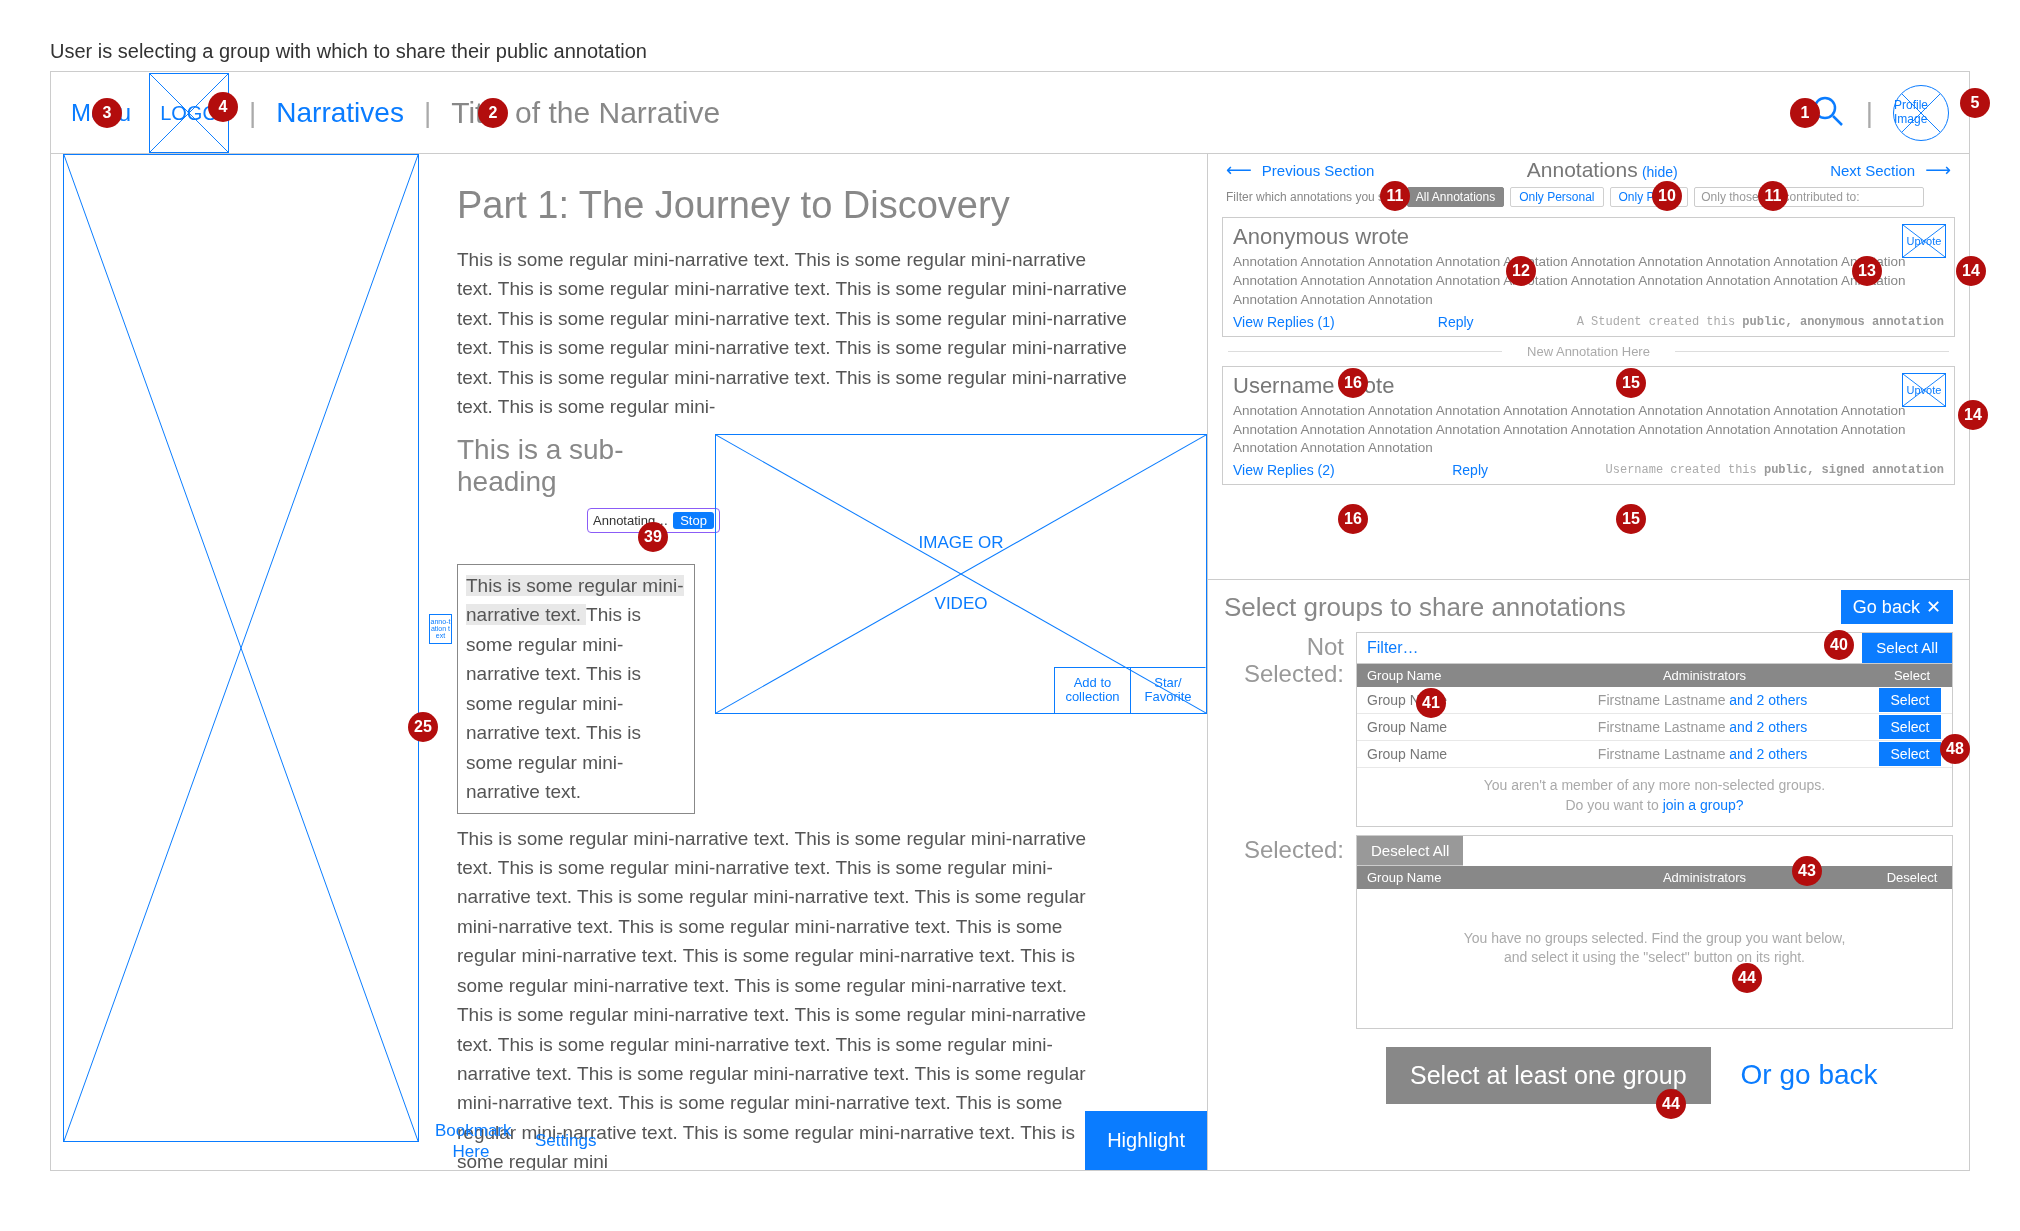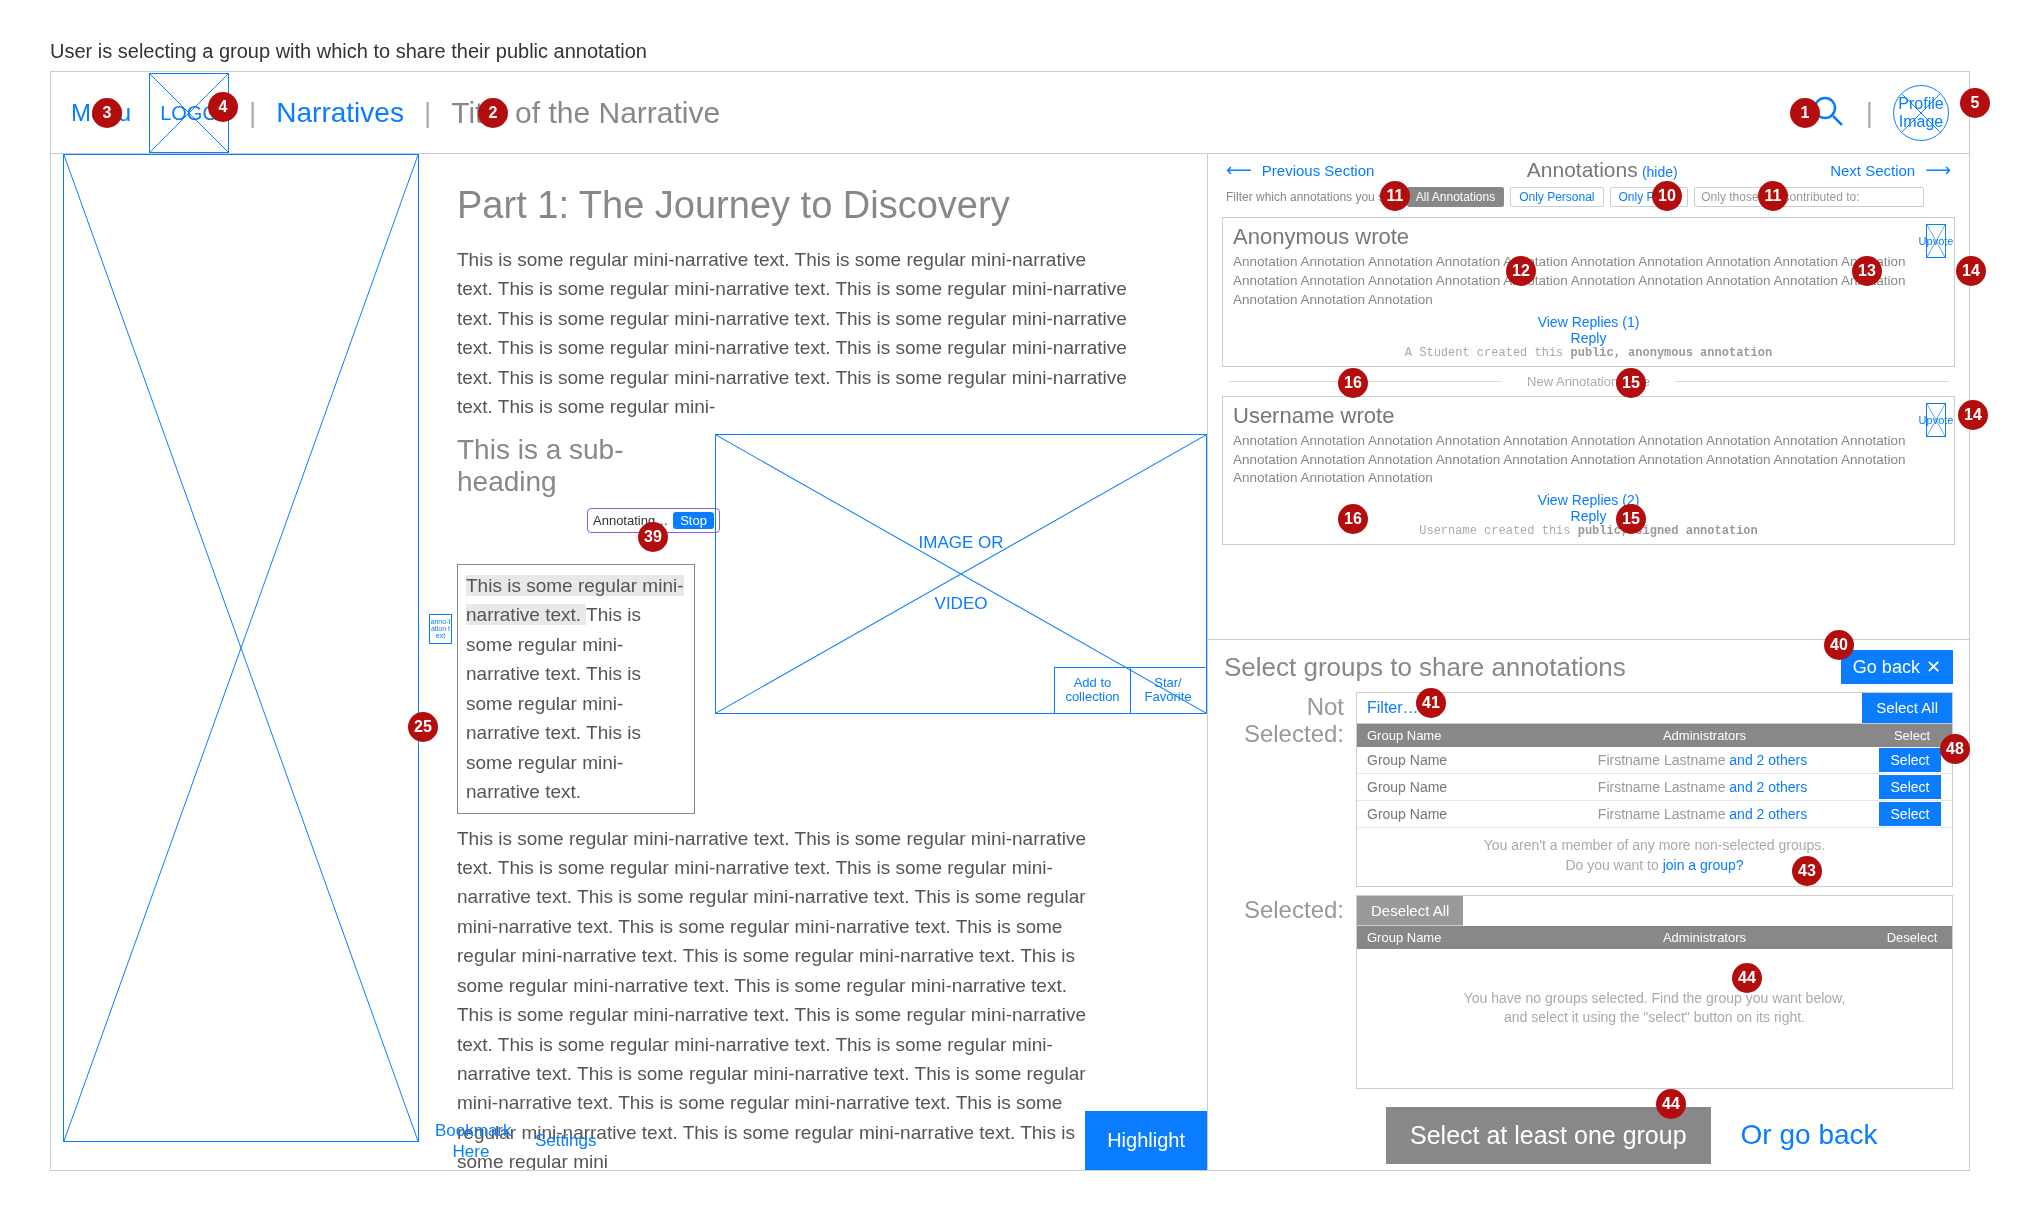--- a/index.html
+++ b/index.html
@@ -22,21 +22,21 @@
   .xbox svg { position: absolute; inset: 0; width: 100%; height: 100%; }
   .logo { width: 80px; height: 80px; }
   .logo-label { position: absolute; top: 50%; left: 50%; transform: translate(-50%,-50%); color: #0a7cff; font-size: 20px; font-weight: 400; }
   .pipe { color: #aaa; font-size: 28px; font-weight: 300; margin: 0 6px; }
   .narratives { color: #0a7cff; font-size: 28px; }
   .title { color: #888; font-size: 30px; }
   .spacer { flex: 1; }
   .search-icon svg { width: 36px; height: 36px; }
   .profile { width: 56px; height: 56px; border: 1px solid #0a7cff; border-radius: 50%; position: relative; }
   .profile svg { position: absolute; inset: 0; }
-  .profile-lbl { position: absolute; inset: 0; display: flex; align-items: center; justify-content: center; text-align: center; font-size: 16px; color: #0a7cff; line-height: 1.1; }
+  .profile-lbl { position: absolute; inset: 0; display: flex; align-items: center; justify-content: center; text-align: left; font-size: 12px; color: #0a7cff; line-height: 1.1; }
   .body { flex: 1; display: flex; overflow: hidden; }
   .left { width: 370px; position: relative; }
   .left .explorer { position: absolute; top: 0; left: 12px; width: 356px; height: 988px; border: 1px solid #0a7cff; }
   .left .explorer-lbl { position: absolute; top: 280px; width: 100%; text-align: center; color: #888; font-size: 20px; line-height: 1.3; }
   .middle { flex: 1; padding: 30px 0 0 36px; position: relative; overflow: hidden; }
   .middle h1 { color: #888; font-size: 38px; font-weight: 400; margin-bottom: 18px; }
   .para { color: #555; font-size: 19px; line-height: 1.55; font-weight: 300; max-width: 670px; }
   .sub-row { display: flex; gap: 20px; margin-top: 12px; align-items: flex-start; }
   .sub-col { flex: 0 0 230px; position: relative; }
   .sub-col h2 { color: #888; font-size: 28px; font-weight: 400; line-height: 1.15; }
@@ -61,26 +61,26 @@
   .arrow { font-size: 18px; }
   .nav-title { color: #777; font-size: 21px; }
   .hide { color: #0a7cff; font-size: 14px; }
   .filter-row { display: flex; align-items: center; gap: 6px; padding: 3px 18px 6px 18px; font-size: 12px; color: #888; }
   .f-btn { border: 1px solid #d0d0d0; border-radius: 2px; padding: 2px 8px; font-size: 12px; color: #0a7cff; background: #fff; }
   .f-btn.active { background: #888; color: #fff; border-color: #888; }
   .f-input { border: 1px solid #ccc; border-radius: 2px; padding: 2px 6px; font-size: 12px; width: 230px; color: #999; }
   .anno { border: 1px solid #ccc; margin: 4px 14px 4px 14px; padding: 6px 10px; position: relative; }
   .anno-head { color: #777; font-size: 22px; font-weight: 400; }
   .anno-body { color: #888; font-size: 13.5px; line-height: 1.4; margin-top: 3px; }
-  .anno-foot { display: flex; align-items: center; font-size: 14px; margin-top: 4px; flex-direction: column; }
+  .anno-foot { display: flex; align-items: center; font-size: 14px; margin-top: 4px; }
   .anno-foot .link { color: #0a7cff; }
   .anno-foot .mid { flex: 1; text-align: center; }
   .anno-foot .attr { color: #aaa; font-size: 12px; font-family: Liberation Mono, monospace; }
   .anno-foot .attr b { font-weight: 600; color: #999; }
-  .upvote { position: absolute; top: 6px; right: 8px; width: 20px; height: 34px; border: 1px solid #0a7cff; color: #0a7cff; font-size: 11px; display: flex; align-items: center; justify-content: center; }
+  .upvote { position: absolute; top: 6px; right: 8px; width: 44px; height: 34px; border: 1px solid #0a7cff; color: #0a7cff; font-size: 11px; display: flex; align-items: center; justify-content: center; }
   .upvote svg { position: absolute; inset: 0; width: 100%; height: 100%; }
   .new-anno { text-align: center; color: #aaa; font-size: 13px; margin: 3px 0; position: relative; }
   .new-anno::before,.new-anno::after { content: ""; position: absolute; top: 50%; width: 36%; border-top: 1px solid #ddd; }
   .new-anno::before { left: 20px; }
   .new-anno::after { right: 20px; }
   .share-pane { border-top: 1px solid #ccc; padding: 10px 16px 0 16px; display: flex; flex-direction: column; flex: 1; position: relative; }
   .share-head { display: flex; align-items: center; }
   .share-head h2 { color: #888; font-size: 26px; font-weight: 400; flex: 1; }
   .goback { background: #0a7cff; color: #fff; padding: 6px 12px; font-size: 18px; display: flex; align-items: center; gap: 6px; }
   .sect { display: flex; margin-top: 8px; gap: 12px; }

